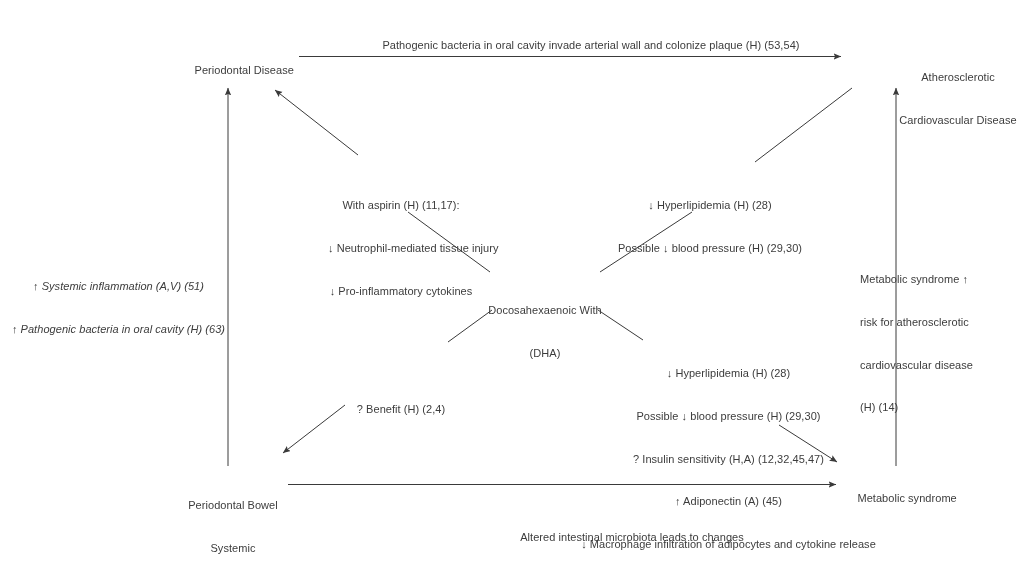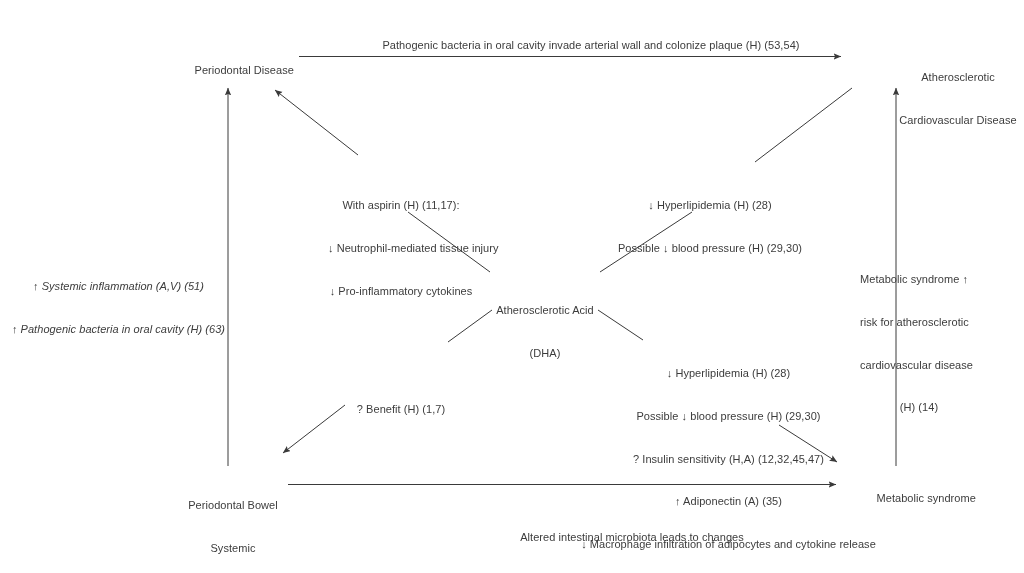--- a/index.html
+++ b/index.html
@@ -78,47 +78,47 @@
   <div class="txt node" style="left:178px; top:49px; width:120px;">
     <span>Periodontal Disease</span>
   </div>
 
   <div class="txt node" style="left:878px; top:42px; width:160px;">
     <div>Atherosclerotic</div>
     <div>Cardiovascular Disease</div>
   </div>
 
   <div class="txt node" style="left:478px; top:275px; width:134px;">
-    <div>Atherosclerotic Acid</div>
+    <div>Docosahexaenoic With</div>
     <div>(DHA)</div>
   </div>
 
   <div class="txt node" style="left:172px; top:470px; width:122px;">
     <div>Periodontal Bowel</div>
     <div>Systemic</div>
   </div>
 
-  <div class="txt node" style="left:845px; top:477px; width:150px; text-align:center;">
+  <div class="txt node" style="left:845px; top:477px; width:150px; text-align:left;">
     <span>Metabolic syndrome</span>
   </div>
 
   <div class="txt l" style="left:356px; top:10px; width:470px;">
     <div>Pathogenic bacteria in oral cavity invade arterial wall and colonize plaque (H) (53,54)</div>
   </div>
 
   <div class="txt l" style="left:11px; top:251px; width:215px;font-style:italic;">
     <div>↑ Systemic inflammation (A,V) (51)</div>
     <div>↑ Pathogenic bacteria in oral cavity (H) (63)</div>
   </div>
 
   <div class="txt c" style="left:860px; top:244px; width:118px; text-align:left;">
     <div>Metabolic syndrome ↑</div>
     <div>risk for atherosclerotic</div>
     <div>cardiovascular disease</div>
-    <div style="text-align:center;">(H) (14)</div>
+    <div style="text-align:left;">(H) (14)</div>
   </div>
 
   <div class="txt l" style="left:422px; top:502px; width:420px;">
     <div>Altered intestinal microbiota leads to changes</div>
     
     
     
     
   </div>
 
@@ -127,26 +127,26 @@
     <div>↓ Neutrophil-mediated tissue injury</div>
     <div>↓ Pro-inflammatory cytokines</div>
   </div>
 
   <div class="txt c" style="left:605px; top:170px; width:210px;">
     <div>↓ Hyperlipidemia (H) (28)</div>
     <div>Possible ↓ blood pressure (H) (29,30)</div>
   </div>
 
   <div class="txt c" style="left:330px; top:374px; width:142px;">
-    <div>? Benefit (H) (1,7)</div>
+    <div>? Benefit (H) (2,4)</div>
   </div>
 
   <div class="txt l" style="left:556px; top:338px; width:345px;">
     <div>↓ Hyperlipidemia (H) (28)</div>
     <div>Possible ↓ blood pressure (H) (29,30)</div>
     <div>? Insulin sensitivity (H,A) (12,32,45,47)</div>
-    <div>↑ Adiponectin (A) (35)</div>
+    <div>↑ Adiponectin (A) (45)</div>
     <div>↓ Macrophage infiltration of adipocytes and cytokine release</div>
     
     
   </div>
 
 </div>
 
 </body></html>

